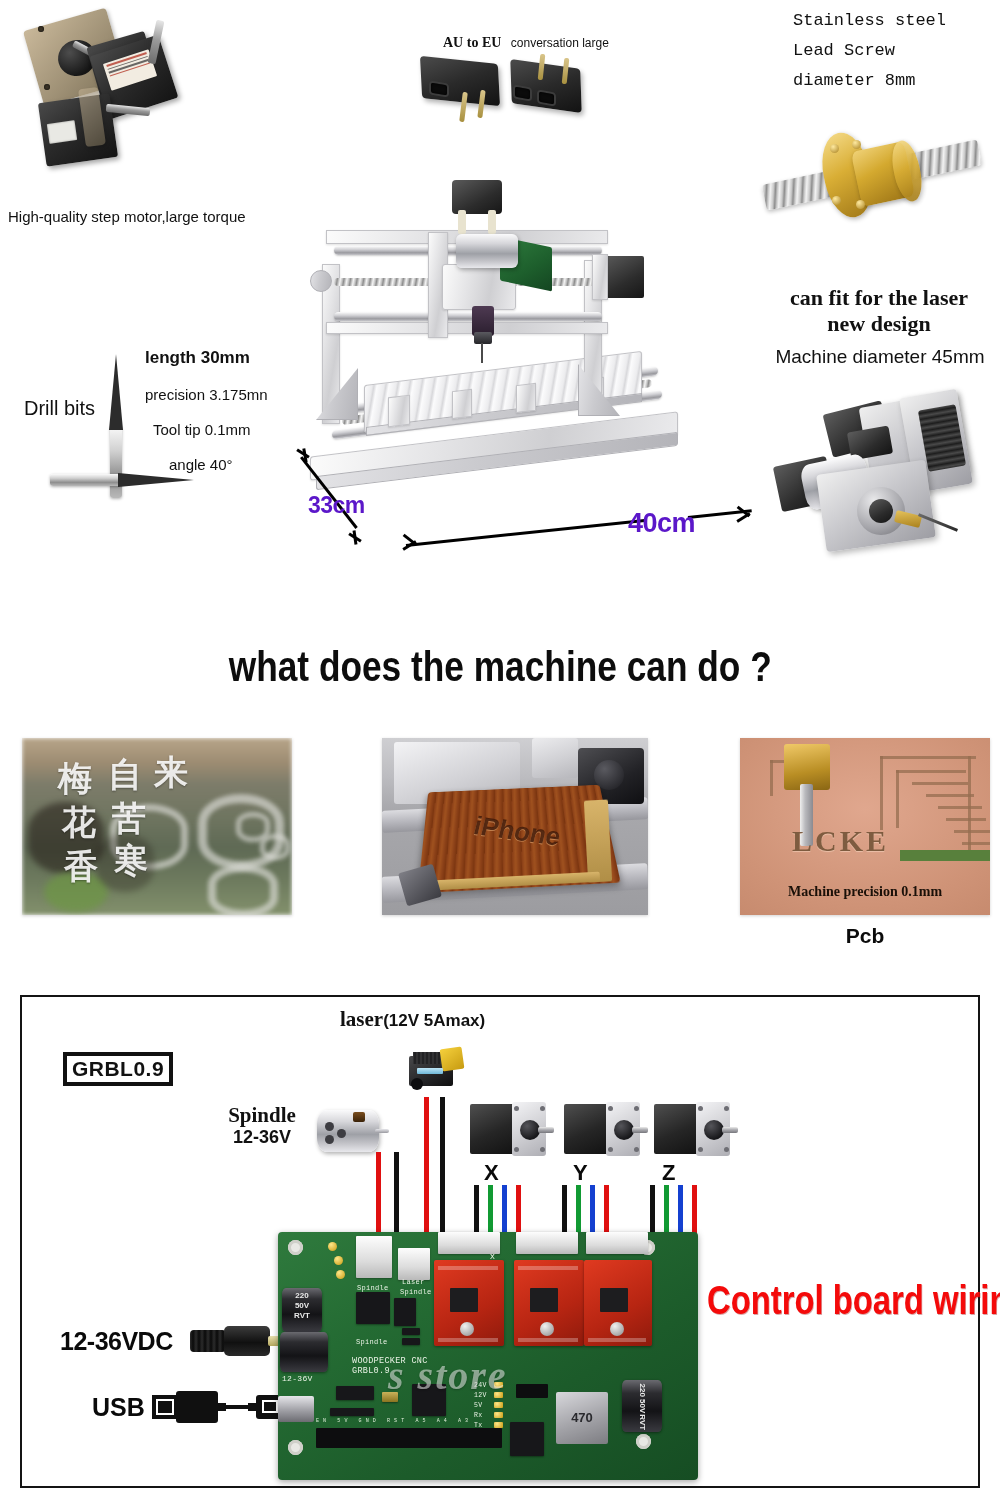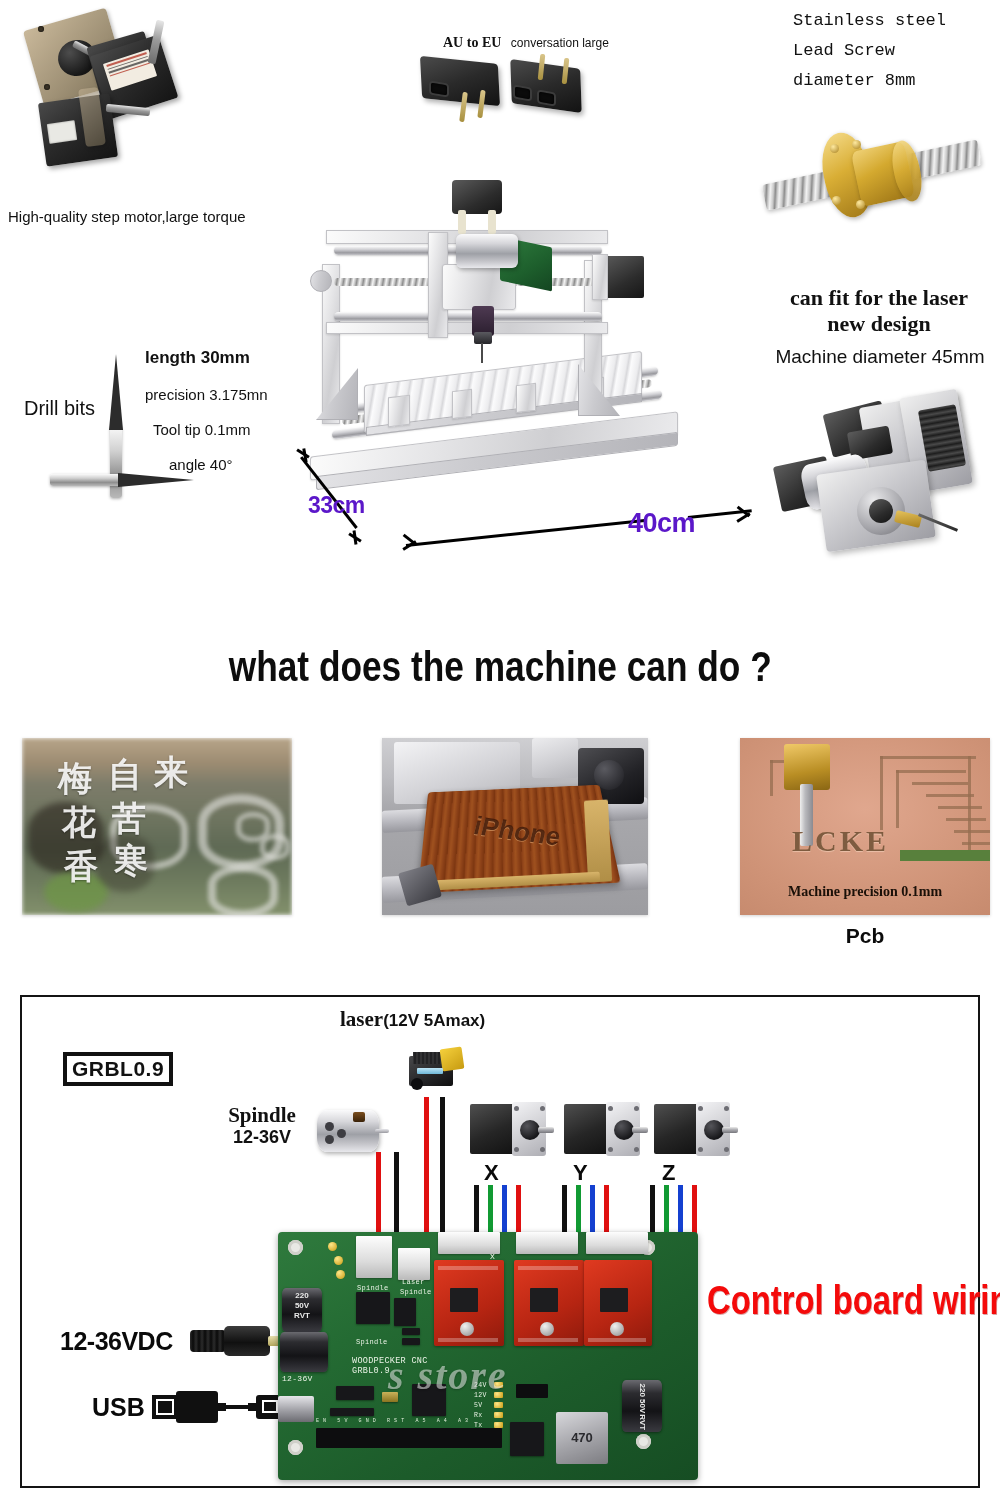--- a/index.html
+++ b/index.html
@@ -235,21 +235,21 @@
   .cap-el span{ position:absolute; left:0; width:100%; text-align:center;
       color:#e9e9e9; font-family:"Liberation Sans", sans-serif; font-weight:bold;
       line-height:1.05; }
   .wht-conn{ position:absolute; border-radius:1px; background:
       linear-gradient(180deg,#fdfdfd,#dcdcdc 60%,#b9b9b9);
       box-shadow:0 1px 2px rgba(0,0,0,.3); }
   .blk-hdr{ position:absolute; background:#0d0d0f; border-radius:1px; }
   .ic{ position:absolute; background:#17171a; border-radius:1px;
       box-shadow:0 1px 2px rgba(0,0,0,.4); }
   .ind{ position:absolute; border-radius:2px; background:
-      linear-gradient(160deg,#d8d8dc,#a3a3a8 55%,#7c7c81); margin-top: 20px; }
+      linear-gradient(160deg,#d8d8dc,#a3a3a8 55%,#7c7c81); }
   .silk{ position:absolute; color:#e9f2e5; font-family:"Liberation Mono", monospace;
       letter-spacing:.3px; }
   .led{ position:absolute; border-radius:50%; background:
       radial-gradient(circle at 35% 30%,#ffe78a,#c89a10); }
   .wm{ position:absolute; color:rgba(255,255,255,.5);
       font-family:"Liberation Serif", serif; font-weight:bold; font-style:italic;
       letter-spacing:2px; text-shadow:0 1px 2px rgba(0,0,0,.25); pointer-events:none; }
 </style>
 </head>
 <body>

